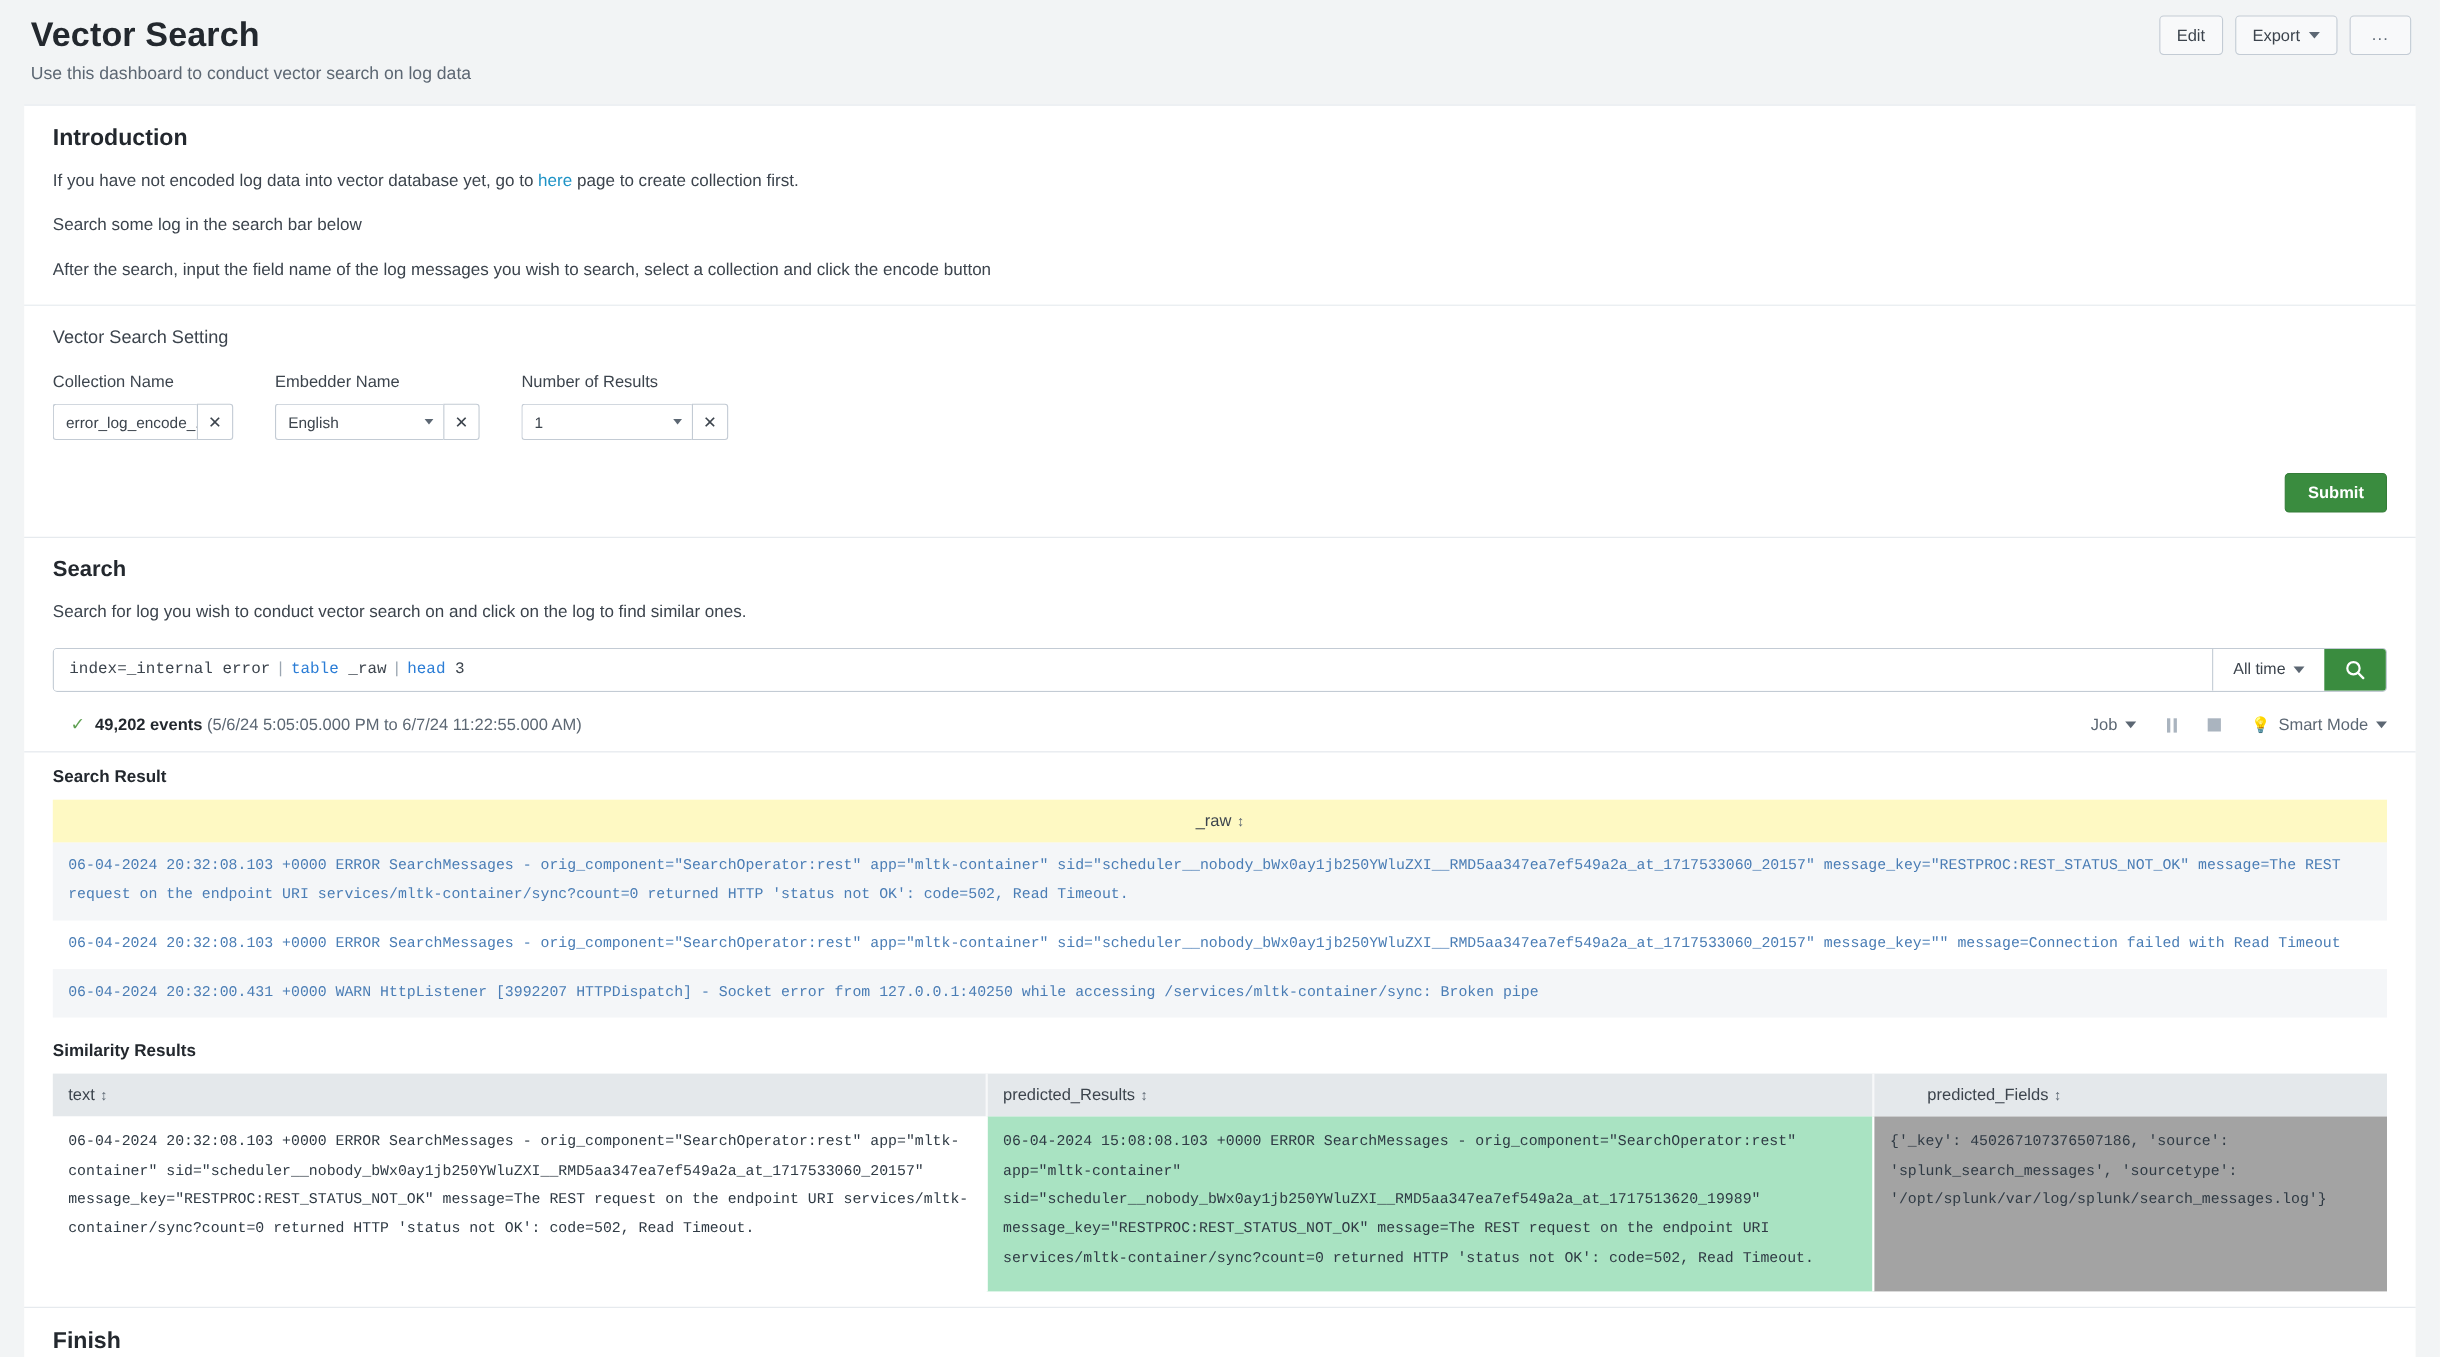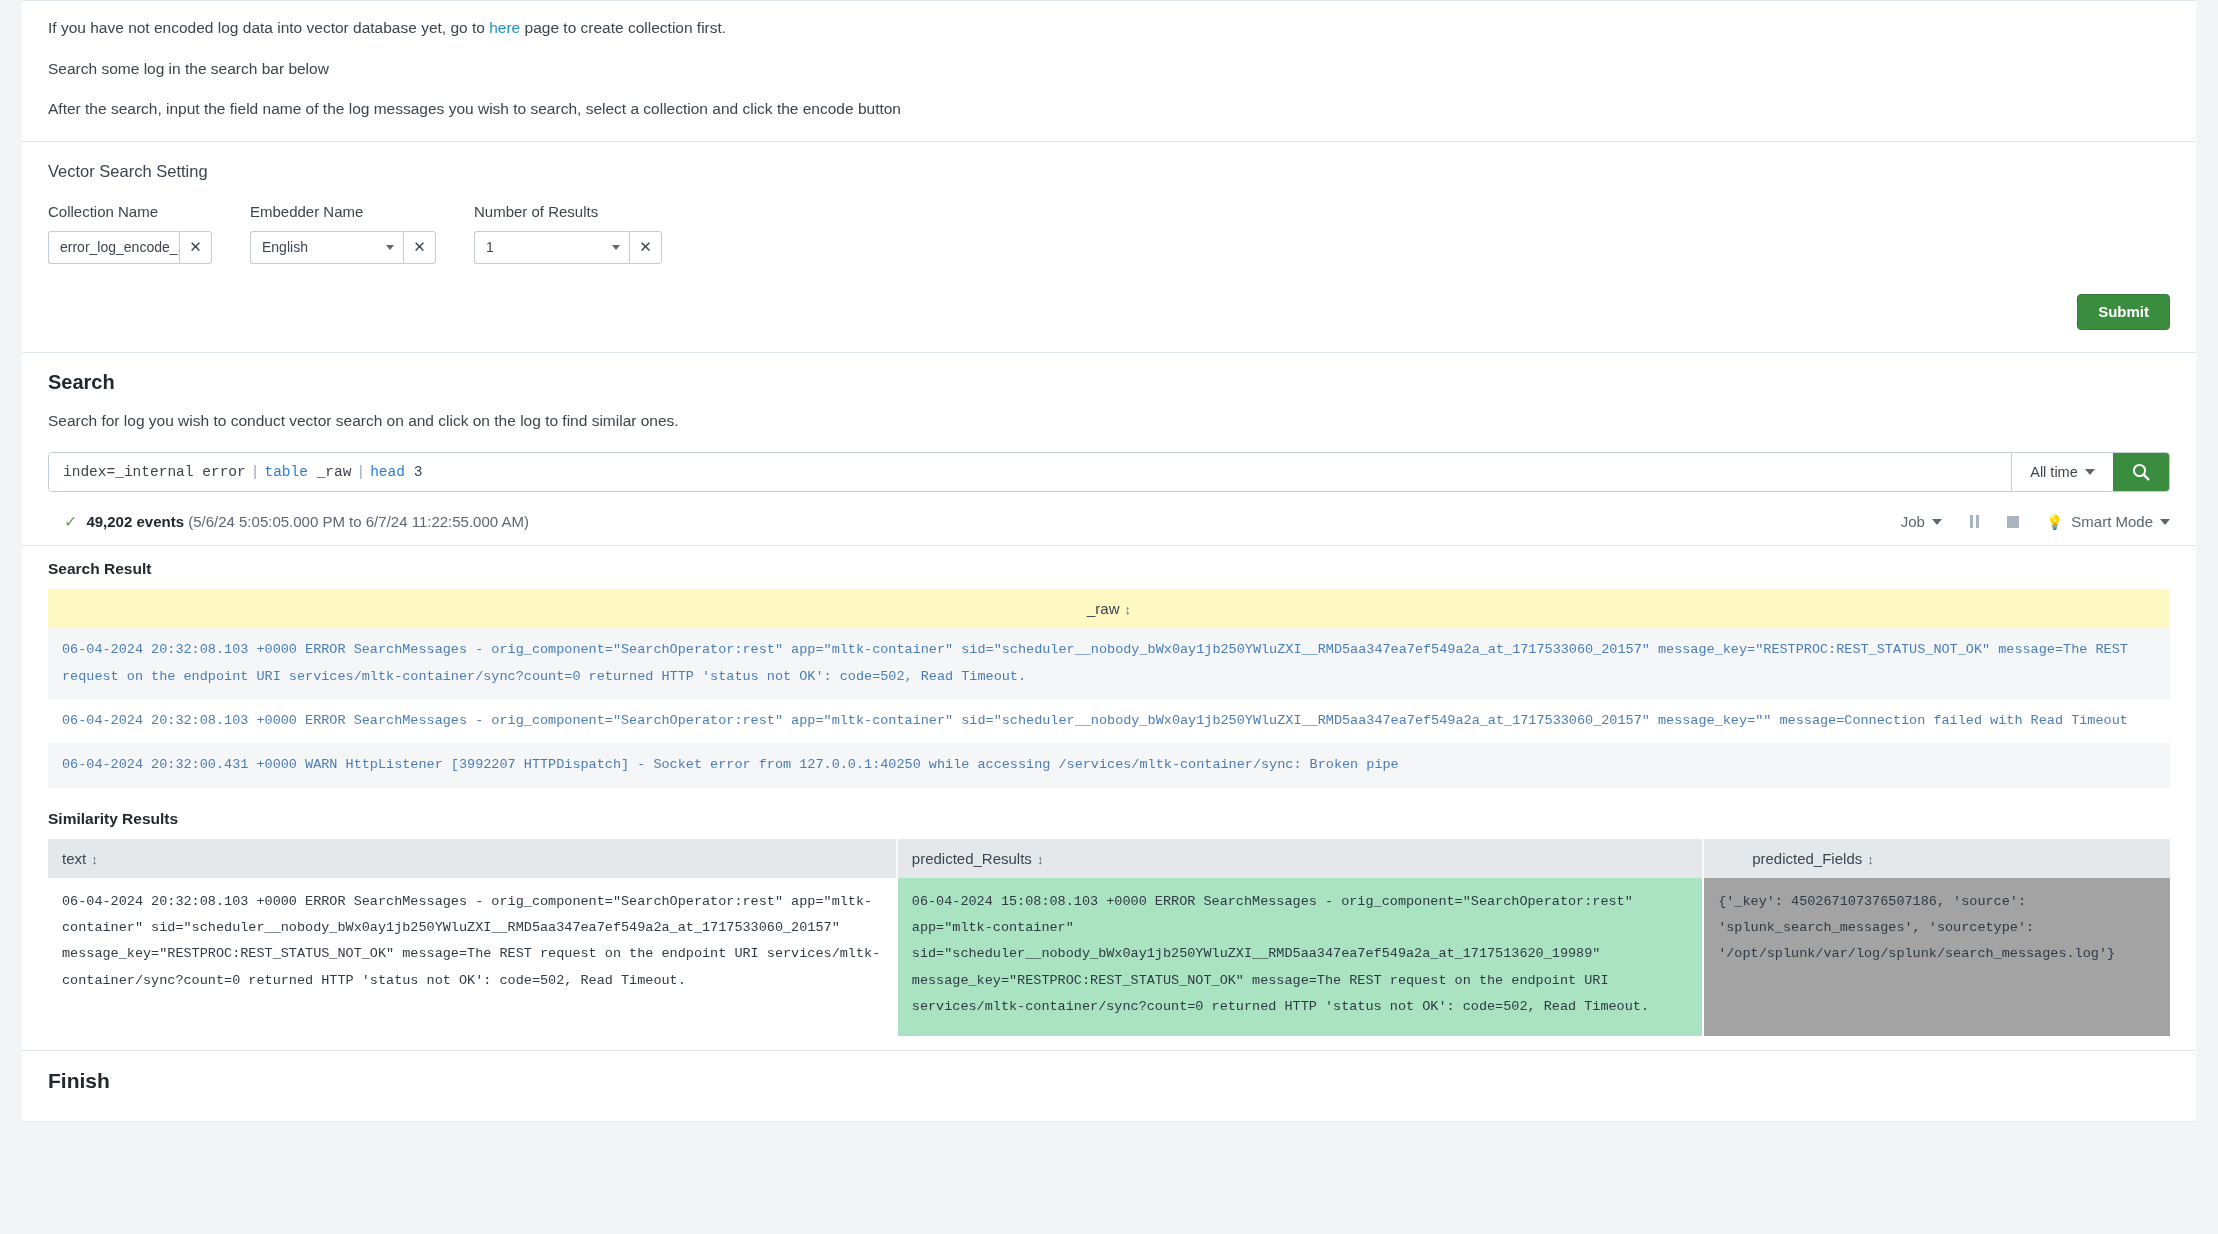--- a/index.html
+++ b/index.html
@@ -229,22 +229,39 @@
   table.sim td:last-child{border-right:none;}
   .cell-text { background:#ffffff; }
   .cell-green { background:#a9e3c2; }
   .cell-teal  { background:#a3a3a3;margin-left:16px; }
 </style>
 </head>
 <body>
 
 <div class="app">
 
+  <div class="dash-header">
+    <h1 class="dash-title">Vector Search</h1>
+    <p class="dash-sub">Use this dashboard to conduct vector search on log data</p>
+    <div class="header-actions">
+      <div class="btn-light">
+        <span>Edit</span>
+      </div>
+      <div class="btn-light">
+        <span>Export</span>
+        <span class="caret"></span>
+      </div>
+      <div class="btn-light">
+        <span class="dots">...</span>
+      </div>
+    </div>
+  </div>
 
   <div class="panel">
+    <h2 class="sec-title">Introduction</h2>
     <p class="para">
       <span>If you have not encoded log data into vector database yet, go to </span><a>here</a><span> page to create collection first.</span>
     </p>
     <p class="para">Search some log in the search bar below</p>
     <p class="para">After the search, input the field name of the log messages you wish to search, select a collection and click the encode button</p>
   </div>
 
   <div class="panel">
     <div class="setting-head">Vector Search Setting</div>
     <div class="fields">

